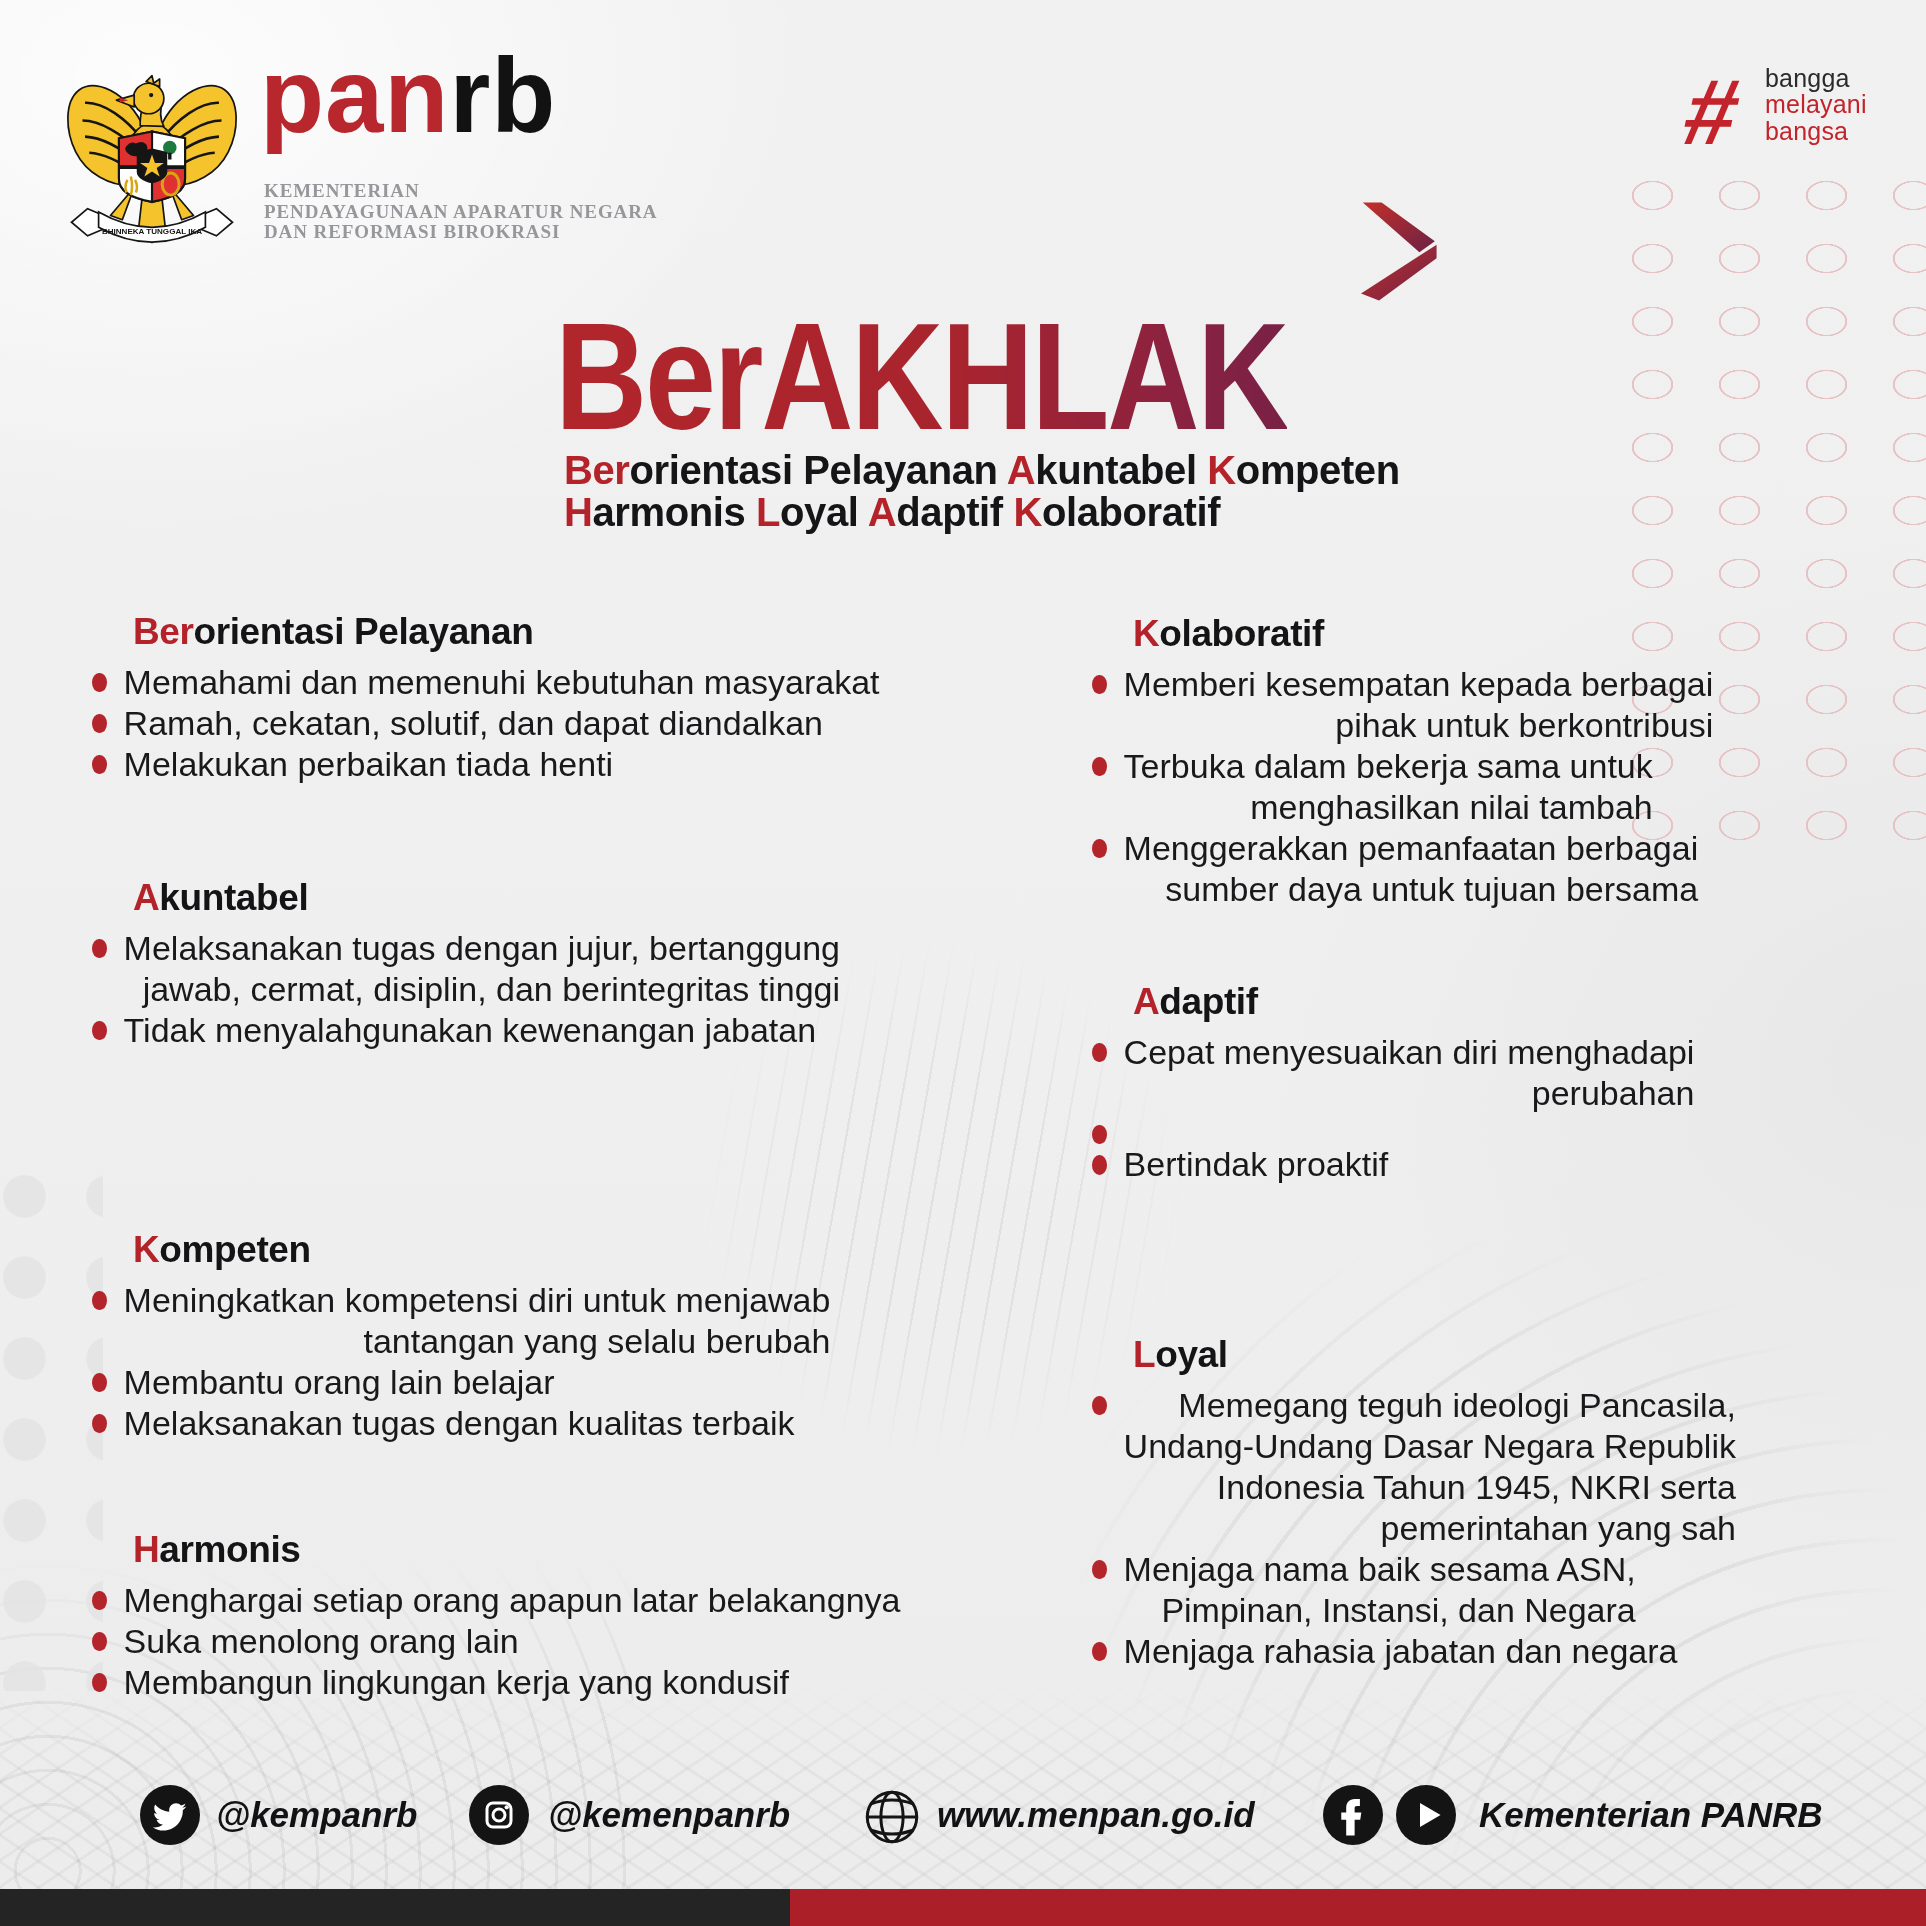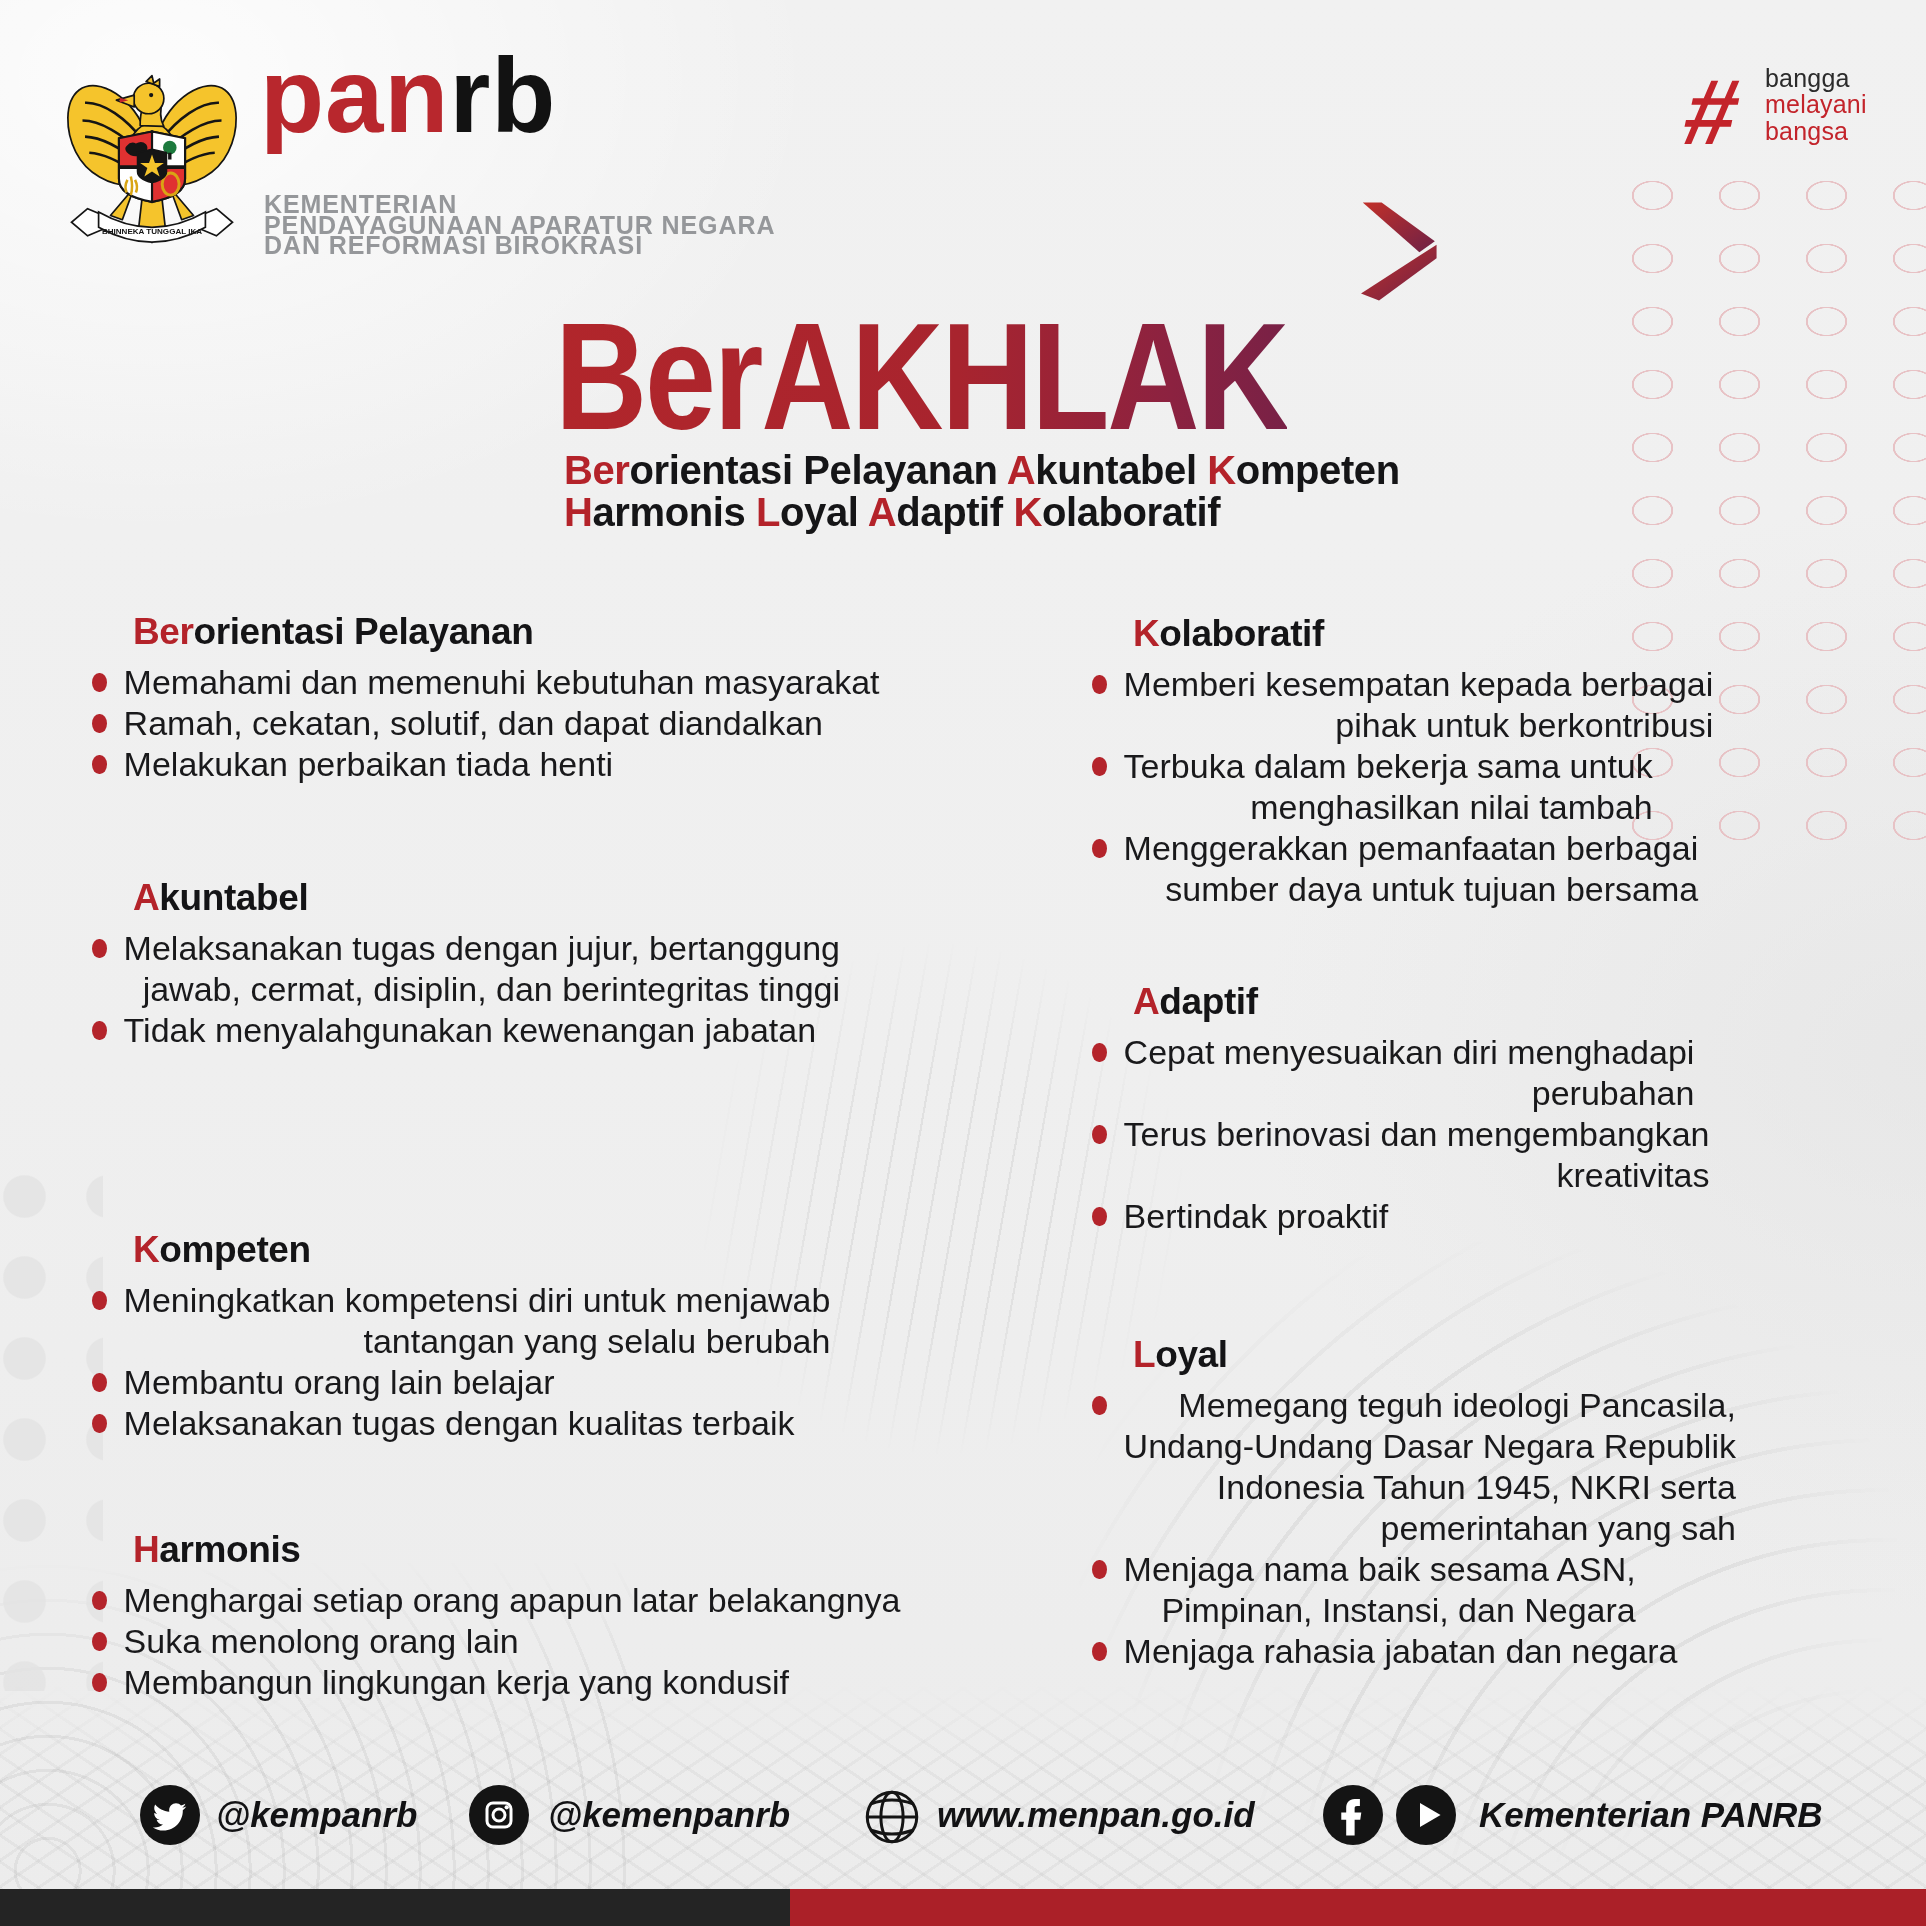--- a/index.html
+++ b/index.html
@@ -47,21 +47,21 @@
   .deco-dots-left{
     left:-17px;top:1156px;width:120px;height:535px;
     background:radial-gradient(circle 22px at center, #e3e3e3 20.5px, rgba(0,0,0,0) 22px);
     background-size:83px 81px;opacity:.85;
   }
   
   .emblem{position:absolute;left:63px;top:51px;width:178px;height:195px;}
   .logo{position:absolute;left:260px;top:43px;font-weight:bold;font-size:105px;line-height:105px;letter-spacing:0.9px;}
   .logo .red{color:#b8272d;}
   .logo .blk{color:#121212;}
-  .ministry{position:absolute;left:264px;top:194px;font-size:25px;line-height:20.5px;font-weight:bold;color:#95979a;letter-spacing:0.9px;}
+  .ministry{position:absolute;left:264px;top:181px;font-size:19px;line-height:20.5px;font-weight:bold;color:#95979a;letter-spacing:0.9px;font-family:Liberation Serif, serif;}
   
   .campaign{position:absolute;left:1686px;top:63px;width:240px;height:171px;}
   .campaign .hash{position:absolute;left:0;top:2.6px;font-size:93px;line-height:93px;font-weight:bold;color:#c3242b;transform:skewX(-12deg);}
   .campaign .lines{position:absolute;left:79px;top:1.7px;font-size:25px;line-height:26.5px;font-weight:normal;letter-spacing:0.2px;}
   .campaign .lines .dark{color:#2b2b2b;}
   .campaign .lines .red{color:#c3242b;}
   
   .title{
     position:absolute;left:555px;top:300px;margin:0;
     font-size:152px;line-height:152px;font-weight:bold;letter-spacing:-2.6px;
@@ -293,22 +293,20 @@
     <section class="val-section" style="top:971px">
       <h2><span class="lead">A</span><span>daptif</span></h2>
       <ul>
         <li>
             <span class="dot"></span>
             <span class="txt">Cepat menyesuaikan diri menghadapi
 perubahan</span>
           </li>
         <li>
             <span class="dot"></span>
-            <span class="txt">Terus berinovasi dan mengembangkan
-kreativitas</span>
           </li>
         <li>
             <span class="dot"></span>
             <span class="txt">Bertindak proaktif</span>
           </li>
       </ul>
     </section>
     <section class="val-section" style="top:1324px">
       <h2><span class="lead">L</span><span>oyal</span></h2>
       <ul>

